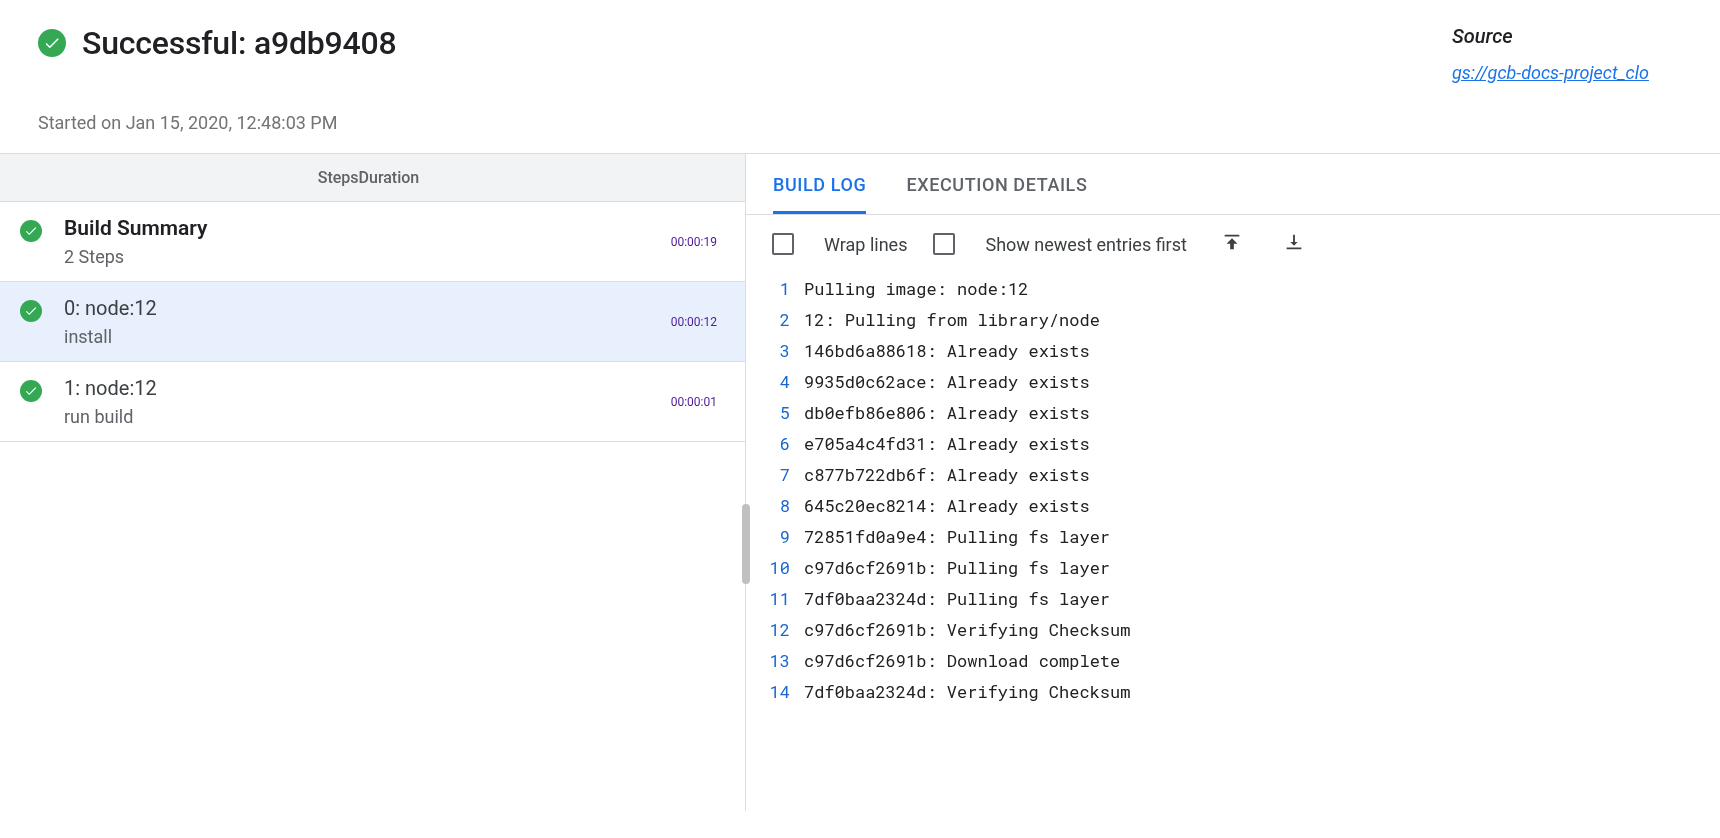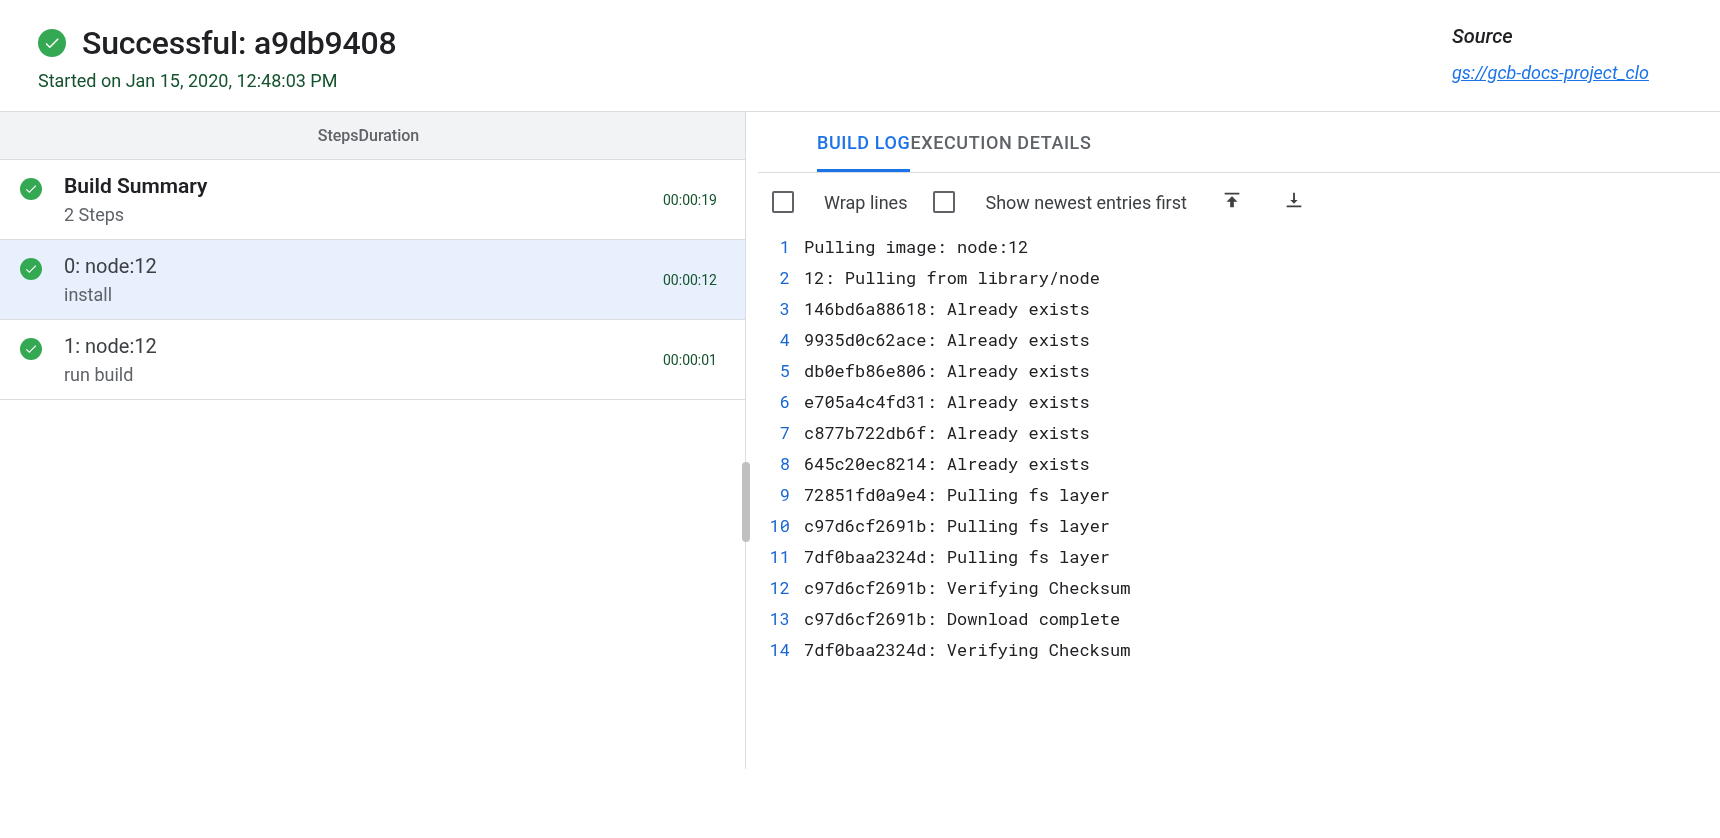--- a/index.html
+++ b/index.html
@@ -2,21 +2,21 @@
 <html><head>
 <meta charset="utf-8">
 <style>
 * { box-sizing: border-box; margin: 0; padding: 0; }
 body { font-family: "Roboto", "Helvetica Neue", Arial, sans-serif; color: #202124; background: #fff; }
 
 .header { padding: 24px 38px 20px 38px; display: flex; justify-content: space-between; align-items: flex-start; }
 .header-left { display: flex; flex-direction: column; gap: 8px; }
 .title-row { display: flex; align-items: center; gap: 16px; }
 .title { font-size: 32px; font-weight: 500; letter-spacing: -0.2px; }
-.subtitle { font-size: 18px; color: #14532d; margin-left: 0; }
+.subtitle { font-size: 18px; color: #737373; margin-left: 0; margin-top: 42px; }
 .source-block { text-align: left; min-width: 230px; font-style: italic; }
 .source-label { font-size: 20px; font-weight: 500; color: #202124; margin-bottom: 14px; }
 .source-link { font-size: 18px; color: #1a73e8; text-decoration: underline; cursor: pointer; white-space: nowrap; }
 
 .check-circle { width: 28px; height: 28px; border-radius: 50%; background: #34a853; display: inline-flex; align-items: center; justify-content: center; flex-shrink: 0; }
 .check-circle.small { width: 22px; height: 22px; }
 .check-circle svg { width: 18px; height: 18px; fill: #fff; }
 .check-circle.small svg { width: 14px; height: 14px; }
 
 .body { display: flex; border-top: 1px solid #dadce0; height: 658px; }
@@ -25,27 +25,27 @@
 .steps-panel { width: 746px; border-right: 1px solid #dadce0; position: relative; }
 .steps-header { background: #f1f3f4; border-bottom: 1px solid #dadce0; padding: 14px 28px 14px 20px; display: flex; justify-content: center; font-size: 16px; color: #5f6368; font-weight: 500; }
 .step-row { border-bottom: 1px solid #dadce0; padding: 14px 28px 14px 20px; display: flex; align-items: flex-start; gap: 22px; cursor: pointer; }
 .step-row.selected { background: #e8f0fe; }
 .step-row .icon-col { padding-top: 4px; }
 .step-main { flex: 1; display: flex; justify-content: space-between; align-items: center; }
 .step-text { display: flex; flex-direction: column; gap: 6px; }
 .step-name { font-size: 20px; color: #3c4043; }
 .step-name.bold { font-weight: 600; color: #202124; font-size: 21px; }
 .step-desc { font-size: 18px; color: #5f6368; }
-.step-dur { font-size: 14px; color: #14532d; }
+.step-dur { font-size: 12px; color: #4c1d95; }
 
 .scroll-thumb { position:absolute; right:-5px; top:350px; width:8px; height:80px; background:#c0c0c0; border-radius:4px; }
 
 
 .log-panel { flex: 1; display: flex; flex-direction: column; }
-.tabs { display: flex; padding: 0 59px; border-bottom: 1px solid #dadce0; margin-left: 12px; }
+.tabs { display: flex; gap: 40px; padding: 0 27px; border-bottom: 1px solid #dadce0; }
 .tab { padding: 20px 0 16px 0; font-size: 18px; font-weight: 500; color: #5f6368; letter-spacing: 0.6px; border-bottom: 3px solid transparent; cursor: pointer; }
 .tab.active { color: #1a73e8; border-bottom-color: #1a73e8; }
 
 .log-toolbar { display:flex; align-items:center; gap: 26px; padding: 16px 26px; }
 .checkbox { width: 22px; height: 22px; border: 2px solid #5f6368; border-radius: 2px; cursor: pointer; flex-shrink:0; }
 .chk-wrap { display:flex; align-items:center; gap:30px; cursor:pointer;justify-content:center; }
 .chk-label { font-size:18px; color:#3c4043; }
 .toolbar-icons { display:flex; align-items:center; gap:40px; margin-left:8px; }
 .toolbar-icon { cursor:pointer; color:#3c4043; }
 

